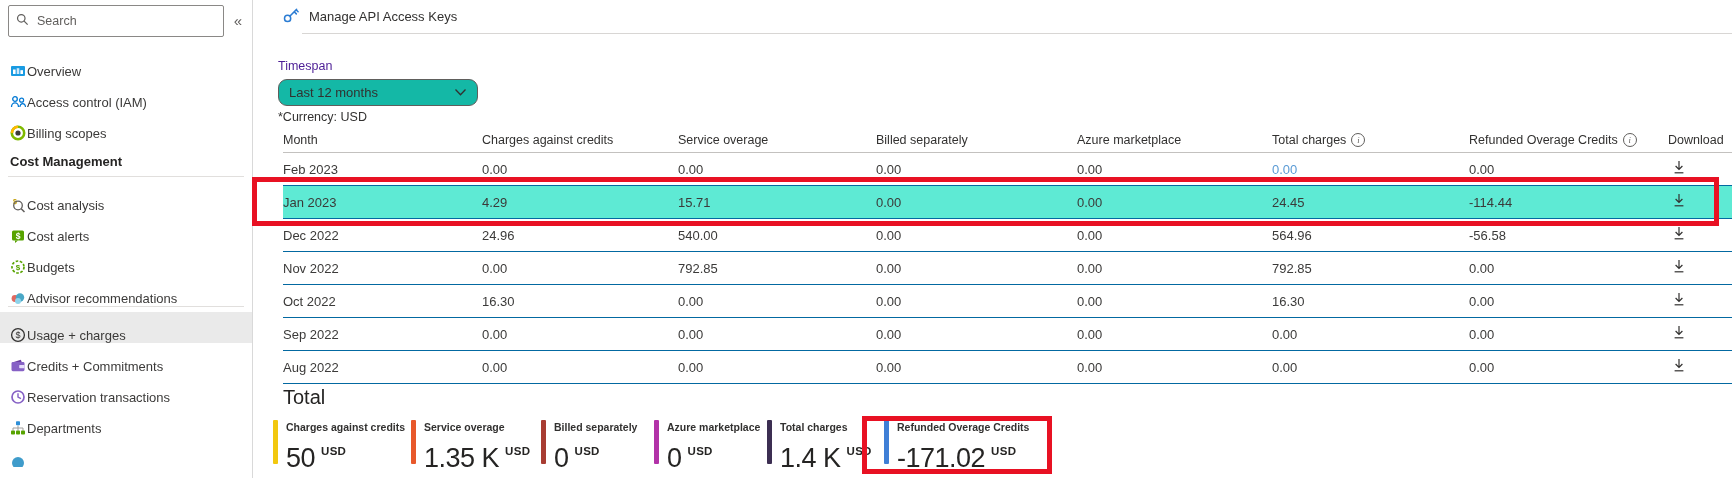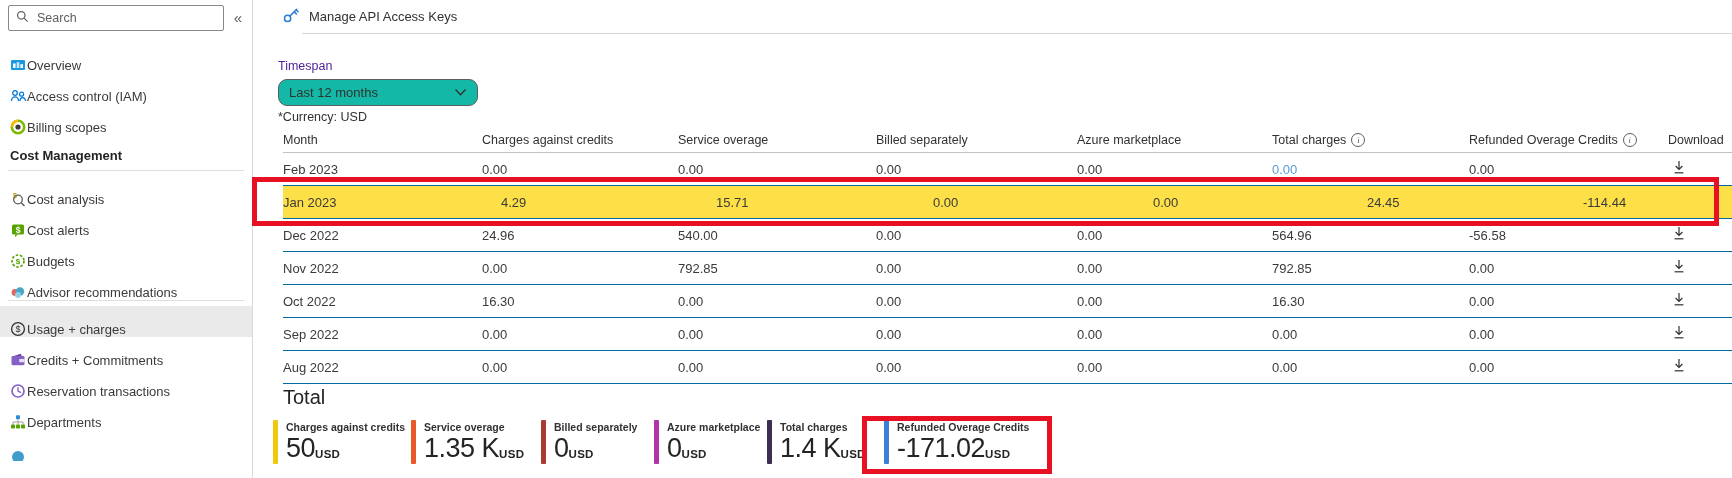--- a/index.html
+++ b/index.html
@@ -5,21 +5,21 @@
   html,body{margin:0;padding:0;}
   body{
     width:1732px;height:478px;position:relative;overflow:hidden;
     background:#ffffff;color:#323130;
     font-family:"Liberation Sans","DejaVu Sans",sans-serif;
     -webkit-font-smoothing:antialiased;
   }
   
   .sidebar{position:absolute;left:0;top:0;bottom:0;width:253px;border-right:1px solid #d9d9d9;box-sizing:border-box;background:#fff;overflow:hidden;}
   .search-row{display:flex;align-items:center;padding:5px 3px 4px 8px;gap:3px;}
-  .search-box{display:flex;align-items:center;gap:6px;border:1px solid #8a8886;border-radius:2px;height:26px;flex:1;padding:0 7px;background:#fff;box-sizing:border-box;}
+  .search-box{display:flex;align-items:center;gap:6px;border:1px solid #8a8886;border-radius:2px;height:32px;flex:1;padding:0 7px;background:#fff;box-sizing:border-box;}
   .search-box input{border:none;outline:none;font-size:12.5px;width:100%;color:#323130;font-family:inherit;background:transparent;}
   .search-box input::placeholder{color:#605e5c;}
   .collapse-btn{background:none;border:none;font-size:15px;color:#605e5c;cursor:pointer;width:22px;padding:0;line-height:20px;}
   .side-nav{padding-top:7px;}
   .side-item{display:flex;align-items:flex-end;height:31px;padding:0 9px;cursor:pointer;}
   .side-item.selected{background:#eaeaea;}
   .side-item .ic{width:18px;height:17px;display:flex;align-items:center;justify-content:center;flex:none;}
   .side-item .lab{font-size:13px;color:#3b3a39;white-space:nowrap;}
   .section-header{font-weight:700;font-size:13px;color:#252423;padding:13px 10px 7px;}
   .section-divider{border-bottom:1px solid #e1dfdd;margin:0 8px 5px;}
@@ -31,32 +31,32 @@
   .lbl-timespan{position:absolute;left:25px;top:59px;font-size:12.5px;color:#4c1d95;}
   .select{position:absolute;left:25px;top:79px;width:200px;height:27px;border:1px solid #605e5c;border-radius:9px;display:flex;align-items:center;justify-content:space-between;padding:8px 10px;font-size:13px;box-sizing:border-box;background:#14b8a6;cursor:pointer;}
   .currency-note{position:absolute;left:25px;top:110px;font-size:12.5px;color:#323130;}
   
   .grid{position:absolute;left:30px;top:128px;width:1449px;}
   .grow{display:grid;grid-template-columns:199px 196px 198px 201px 195px 197px 199px 64px;align-items:center;}
   .grid-header{height:24px;border-bottom:1px solid #c3c1bf;}
   .gh{display:flex;align-items:center;font-size:12.5px;font-weight:400;color:#323130;gap:5px;}
   .info-dot{width:12px;height:12px;border:1px solid #605e5c;border-radius:50%;color:#605e5c;font-size:8.5px;font-style:italic;font-family:"Liberation Serif",serif;display:inline-flex;align-items:center;justify-content:center;line-height:1;}
   .grid-row{height:32px;border-bottom:1px solid #0369a1;font-size:13px;color:#3b3a39;}
-  .grid-row.selected{background:#fde047;gap:19px;}
+  .grid-row.selected{background:#5eead4;}
   .cell-link{color:#5b9bd5;cursor:pointer;}
   .dl-btn{background:none;border:none;cursor:pointer;padding:2px 4px;display:flex;align-items:center;}
   
   .total-heading{position:absolute;left:30px;top:386px;font-size:20px;font-weight:400;color:#252423;}
   .tiles{position:absolute;left:0;top:420px;right:0;height:58px;}
   .tile{position:absolute;display:flex;gap:8px;top:0;}
   .tile:nth-child(1){left:20px;}.tile:nth-child(2){left:158px;}.tile:nth-child(3){left:288px;}
   .tile:nth-child(4){left:401px;}.tile:nth-child(5){left:514px;}.tile:nth-child(6){left:631px;}
   .bar{width:5px;height:44px;border-radius:1px;flex:none;}
   .tile-label{font-size:10.5px;font-weight:600;color:#323130;line-height:12px;margin-top:1px;white-space:nowrap;}
-  .tile-value{display:flex;align-items:flex-end;margin-top:2px;}
+  .tile-value{display:flex;align-items:flex-start;gap:6px;margin-top:12px;}
   .num{font-size:27px;line-height:27px;color:#252423;letter-spacing:-0.5px;}
   .unit{font-size:11.5px;font-weight:700;color:#252423;padding-bottom:2px;letter-spacing:0.3px;}
   
   .annotation{position:absolute;border:5px solid #e81123;box-sizing:border-box;pointer-events:none;z-index:20;}
   .ann-row{left:252px;top:177px;width:1467px;height:49px;}
   .ann-tile{left:862px;top:416px;width:190px;height:58px;}
 </style>
 </head>
 <body>
 

